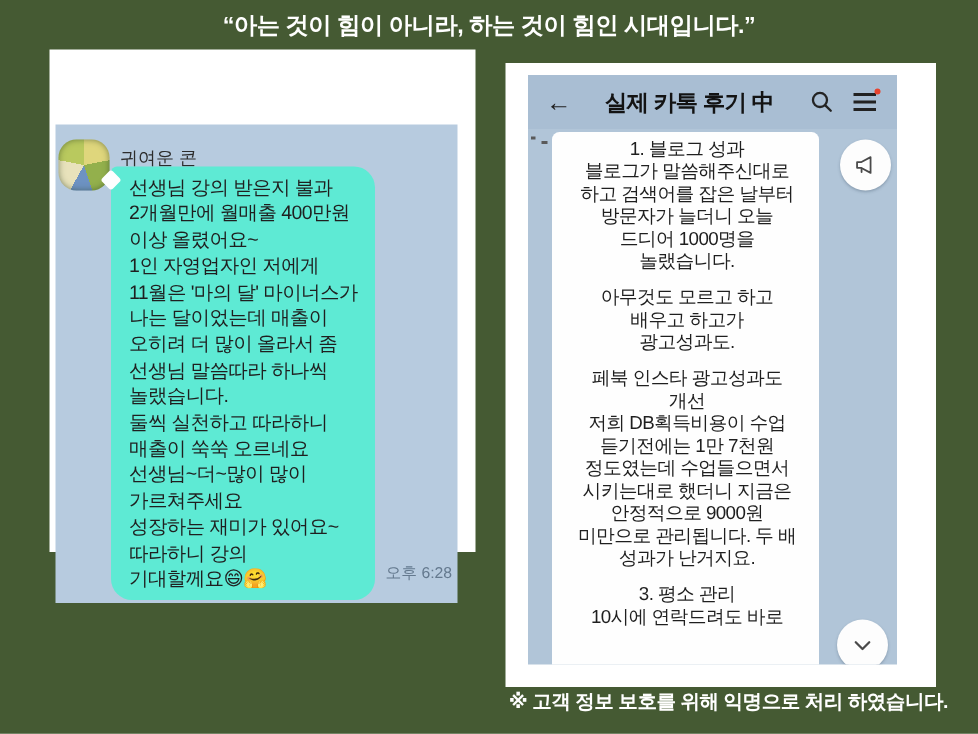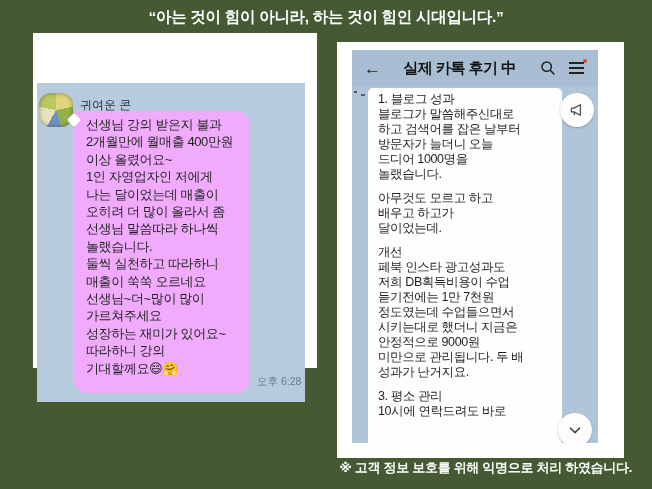--- a/index.html
+++ b/index.html
@@ -20,21 +20,21 @@
 
   
   .shot-left { position:absolute; left:4px; top:50px; width:268px; height:319px;
     background:#b7cbdf; overflow:hidden; }
   .avatar { position:absolute; left:2px; top:10px; width:34px; height:34px;
     border-radius:12px;
     background:conic-gradient(#dfd67c 0 22%, #93b04c 0 45%, #6d92c2 0 58%, #e8e2bb 0 78%, #b9c95e 0);
     box-shadow: inset 0 0 4px rgba(40,60,30,.55); }
   .sender-name { position:absolute; left:43px; top:14px; font-size:12px; color:#2c2c2c; }
   .bubble-left { position:absolute; left:37px; top:28px; width:176px; min-height:282px;
-    background:#f0abfc; border-radius:14px; border-top-left-radius:4px;
+    background:#5eead4; border-radius:14px; border-top-left-radius:4px;
     padding:5px 8px 5px 12px; color:#1f1f1f; font-size:13px; }
   .bubble-left::before { content:""; position:absolute; left:-5px; top:4px; width:10px; height:10px;
     background:#fefefe; transform:rotate(45deg); border-radius:2px; }
   .bubble-left .line { line-height:17.4px; white-space:nowrap; letter-spacing:-0.4px; }
   .time-left { position:absolute; left:220px; top:292px; font-size:10.5px; color:#64798e; }
 
   
   .shot-right { position:absolute; left:15px; top:8px; width:246px; height:393px;
     background:#b1c5d8; overflow:hidden; }
   .chat-header { position:relative; width:100%; height:36px; background:#a9bed3;
@@ -47,23 +47,23 @@
   .menu-bars { position:relative; width:15px; height:12px; }
   .menu-bars i { position:absolute; left:0; width:15px; height:2px; background:#222; display:block; }
   .menu-bars i:nth-child(1){top:0;} .menu-bars i:nth-child(2){top:5px;} .menu-bars i:nth-child(3){top:10px;}
   .menu-dot { position:absolute; right:-3px; top:-3px; width:4px; height:4px;
     border-radius:50%; background:#e8432e; }
   .chat-body { position:relative; width:100%; height:357px; }
   .avatar-frag { position:absolute; left:2px; top:4px; width:12px; height:10px; }
   .avatar-frag i { position:absolute; background:#5a5a5a; display:block; }
   .avatar-frag i:nth-child(1){ left:0; top:1px; width:3px; height:2px; }
   .avatar-frag i:nth-child(2){ left:7px; top:4px; width:4px; height:2px; }
-  .bubble-right { position:absolute; left:16px; top:2px; width:194px; height:360px;
+  .bubble-right { position:absolute; left:16px; top:2px; width:178px; height:360px;
     background:#fefefe; border-radius:5px; padding:4px 8px 0 10px;
-    color:#1f1f1f; font-size:12.5px; }
+    color:#1f1f1f; font-size:12.5px;text-align:center; }
   .bubble-right .line { line-height:15px; white-space:nowrap; letter-spacing:-0.4px; }
   .bubble-right .blank-line { height:9px; line-height:9px; }
   .round-btn { position:absolute; width:34px; height:34px; border-radius:50%;
     background:#fdfdfd; box-shadow:0 1px 2px rgba(60,80,100,.35);
     display:flex; align-items:center; justify-content:center; }
   .btn-megaphone { right:4px; top:7px; }
   .btn-scrolldown { right:6px; top:327px; }
 
   svg { display:block; }
 </style>
@@ -77,20 +77,21 @@
   <div class="card left">
     <div class="shot-left">
       <div class="avatar"></div>
       <div class="sender-name">귀여운 콘</div>
       <div class="bubble-left">
         <div>
             <div class="line"> 선생님 강의 받은지 불과</div>
             <div class="line">2개월만에 월매출 400만원</div>
             <div class="line">이상 올렸어요~</div>
             <div class="line">1인 자영업자인 저에게</div>
+            <div class="line">11월은 '마의 달' 마이너스가</div>
             <div class="line">나는 달이었는데 매출이</div>
             <div class="line">오히려 더 많이 올라서 좀</div>
             <div class="line">선생님 말씀따라 하나씩</div>
             <div class="line">놀랬습니다.</div>
             <div class="line">둘씩 실천하고 따라하니</div>
             <div class="line">매출이 쑥쑥 오르네요</div>
             <div class="line">선생님~더~많이 많이</div>
             <div class="line">가르쳐주세요</div>
             <div class="line">성장하는 재미가 있어요~</div>
             <div class="line">따라하니 강의</div>
@@ -133,24 +134,24 @@
           <div>
               <div class="line">1. 블로그 성과</div>
               <div class="line">블로그가 말씀해주신대로</div>
               <div class="line">하고 검색어를 잡은 날부터</div>
               <div class="line">방문자가 늘더니 오늘</div>
               <div class="line">드디어 1000명을</div>
               <div class="line">놀랬습니다.</div>
               <div class="line blank-line">&nbsp;</div>
               <div class="line">아무것도 모르고 하고</div>
               <div class="line">배우고 하고가</div>
-              <div class="line">달이었는데.</div>
+              <div class="line">광고성과도.</div>
               <div class="line blank-line">&nbsp;</div>
+              <div class="line">페북 인스타 광고성과도</div>
               <div class="line">개선</div>
-              <div class="line">페북 인스타 광고성과도</div>
               <div class="line">저희 DB획득비용이 수업</div>
               <div class="line">듣기전에는 1만 7천원</div>
               <div class="line">정도였는데 수업들으면서</div>
               <div class="line">시키는대로 했더니 지금은</div>
               <div class="line">안정적으로 9000원</div>
               <div class="line">미만으로 관리됩니다. 두 배</div>
               <div class="line">성과가 난거지요.</div>
               <div class="line blank-line">&nbsp;</div>
               <div class="line">3. 평소 관리</div>
               <div class="line">10시에 연락드려도 바로</div>

